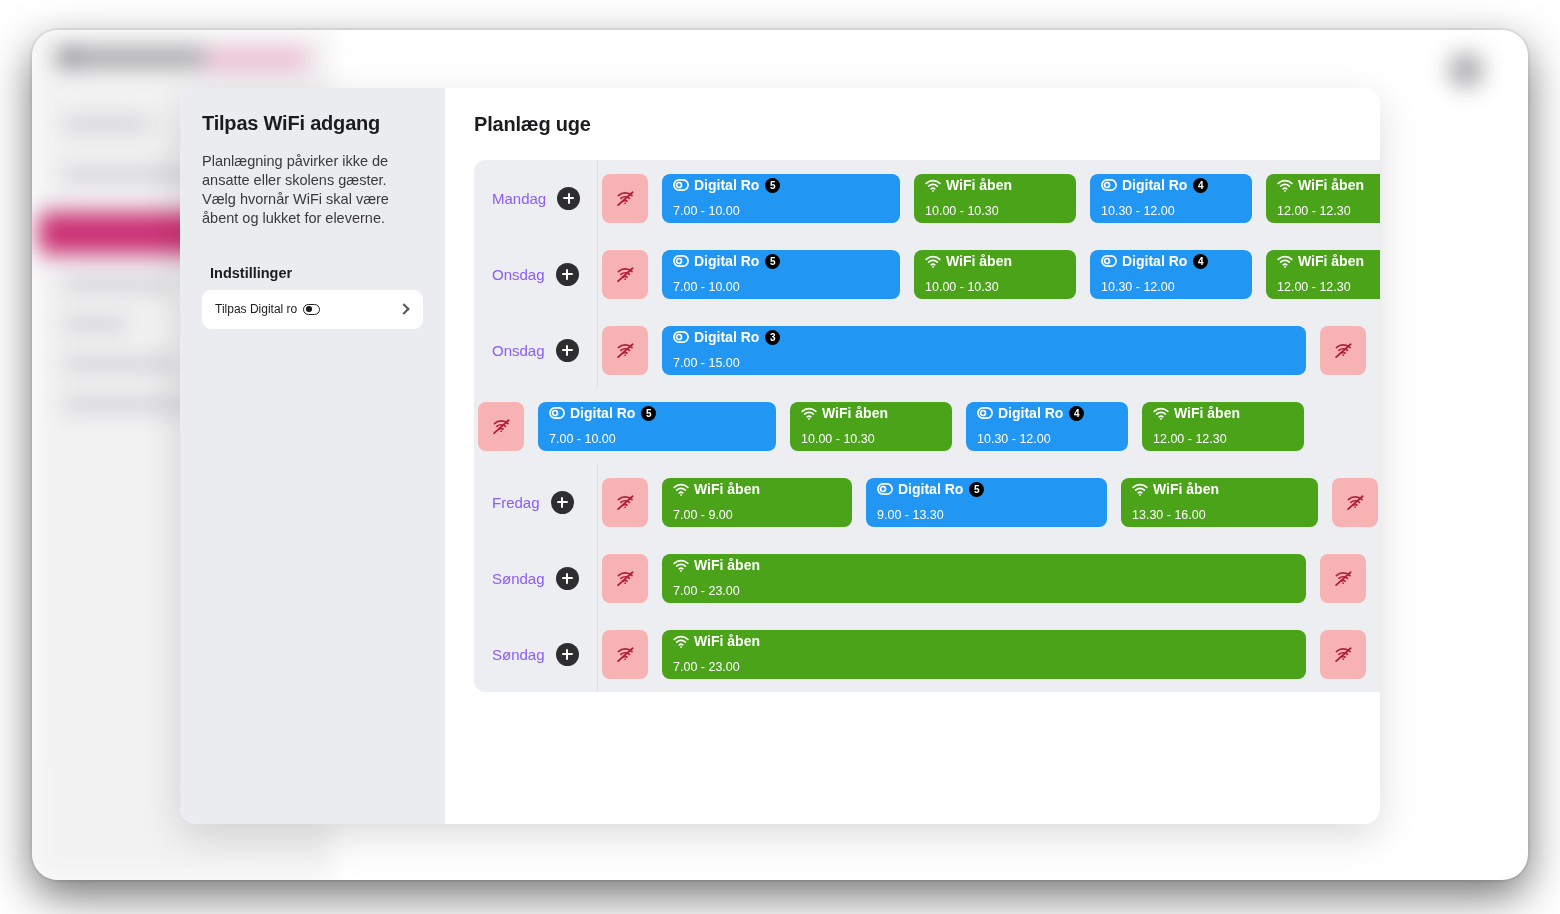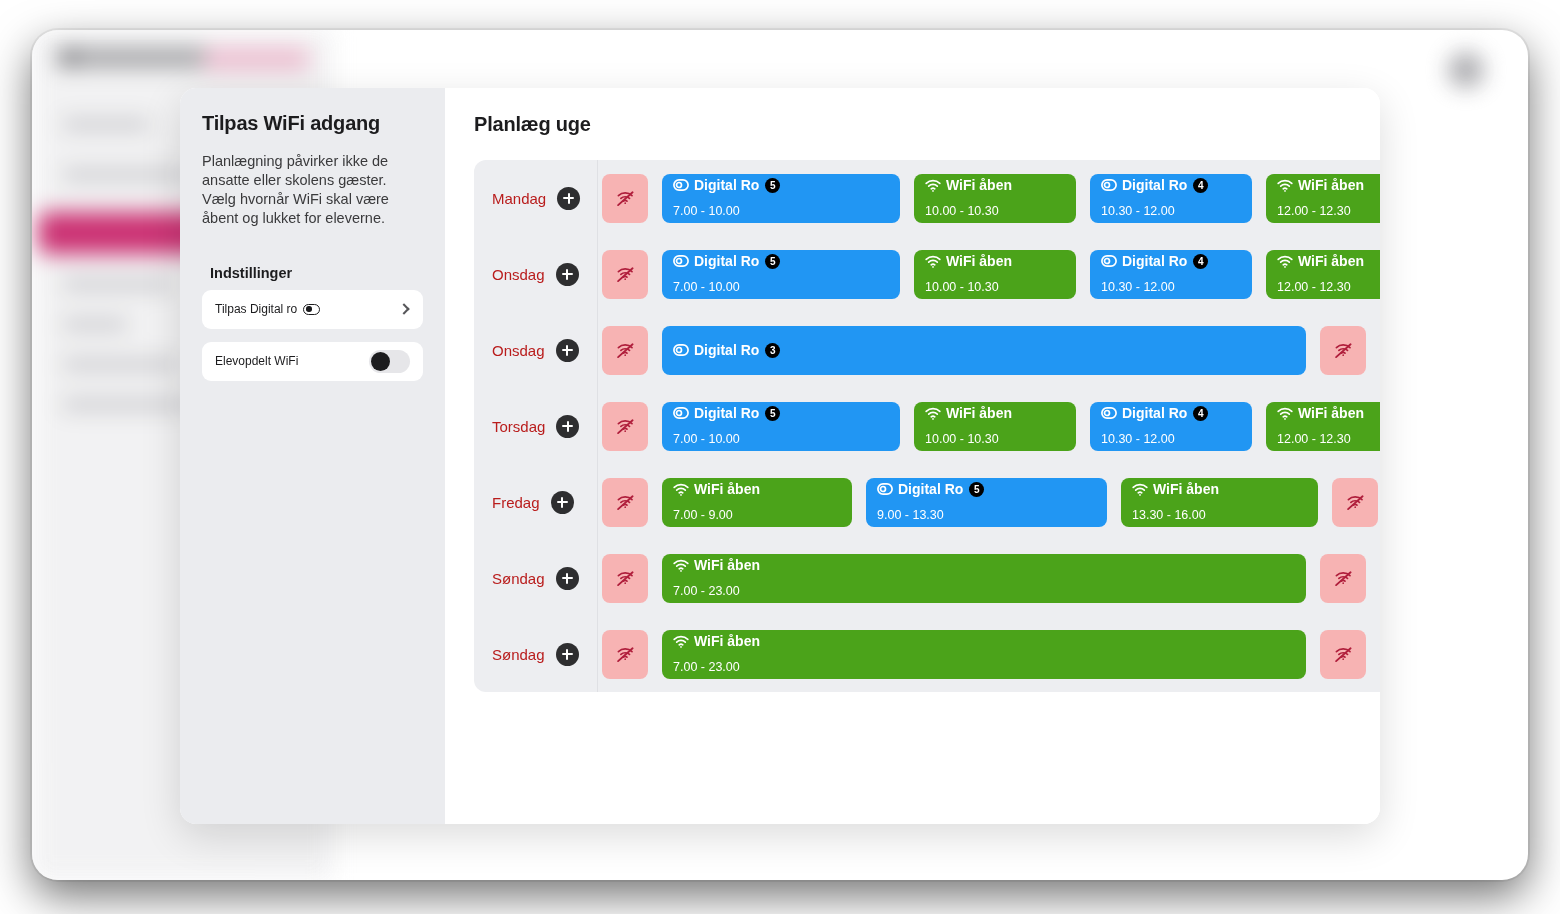--- a/index.html
+++ b/index.html
@@ -247,21 +247,21 @@
     display: flex;
     align-items: center;
     justify-content: flex-start;
     gap: 11px;
     padding-left: 18px;
     height: 100%;
     border-right: 1px solid #dfe0e4;
   }
   .day-name {
     font-size: 15px;
-    color: #b91c1c;
+    color: #8b5cf6;
     white-space: nowrap;
   }
   .add-btn {
     width: 23px; height: 23px;
     border-radius: 50%;
     background: #2e2e30;
     flex: none;
     position: relative;
     cursor: pointer;
   }
@@ -392,27 +392,20 @@
 
       <div class="setting-row">
         <span class="setting-text">
           <span>Tilpas Digital ro</span>
           <span class="mini-toggle"></span>
         </span>
         <span class="setting-spacer"></span>
         <span class="chevron-right"></span>
       </div>
 
-      <div class="setting-row">
-        <span class="setting-text">
-          <span>Elevopdelt WiFi</span>
-        </span>
-        <span class="setting-spacer"></span>
-        <span class="big-toggle"></span>
-      </div>
     </div>
 
     <div id="right-panel">
 
       <div id="right-head">
         <div class="head-title">Planlæg uge</div>
         <div class="head-spacer"></div>
         <div class="close-btn">×</div>
       </div>
 
@@ -585,39 +578,36 @@
                   <div class="blk-head">
                     <span class="ico">
                       <svg width="16" height="12" viewBox="0 0 16 12" fill="none">
                         <rect x="0.9" y="0.9" width="14.2" height="10.2" rx="5.1" stroke="#ffffff" stroke-width="1.7"></rect>
                         <circle cx="6" cy="6" r="2.5" stroke="#ffffff" stroke-width="1.7"></circle>
                       </svg>
                     </span>
                     <span>Digital Ro</span>
                     <span class="badge">3</span>
                   </div>
+                  <div class="blk-time">7.00 - 15.00</div>
                 </div>
                 <div class="blk off" style="width: 46px;">
                   <span class="ico">
                     <svg width="19" height="17" viewBox="0 0 19 17" fill="none" stroke="#b01f3c" stroke-width="1.7" stroke-linecap="round">
                       <path d="M2.4 5.6a10 10 0 0 1 13.6 0"></path>
                       <path d="M4.9 8.4a6.4 6.4 0 0 1 8.6 0"></path>
                       <path d="M7.4 11.1a2.8 2.8 0 0 1 3.6 0"></path>
                       <circle cx="9.2" cy="13.2" r="0.85" fill="#b01f3c" stroke="none"></circle>
                       <path d="M16.6 2.3 2.1 15.1" stroke-width="1.9"></path>
                     </svg>
                   </span>
                 </div>
               </div>
             </div>
             <div class="day-row">
-              <div class="day-label-cell">
-                <span class="day-name">Torsdag</span>
-                <div class="add-btn" title="+"></div>
-              </div>
               <div class="blocks">
                 <div class="blk off" style="width: 46px;">
                   <span class="ico">
                     <svg width="19" height="17" viewBox="0 0 19 17" fill="none" stroke="#b01f3c" stroke-width="1.7" stroke-linecap="round">
                       <path d="M2.4 5.6a10 10 0 0 1 13.6 0"></path>
                       <path d="M4.9 8.4a6.4 6.4 0 0 1 8.6 0"></path>
                       <path d="M7.4 11.1a2.8 2.8 0 0 1 3.6 0"></path>
                       <circle cx="9.2" cy="13.2" r="0.85" fill="#b01f3c" stroke="none"></circle>
                       <path d="M16.6 2.3 2.1 15.1" stroke-width="1.9"></path>
                     </svg>

